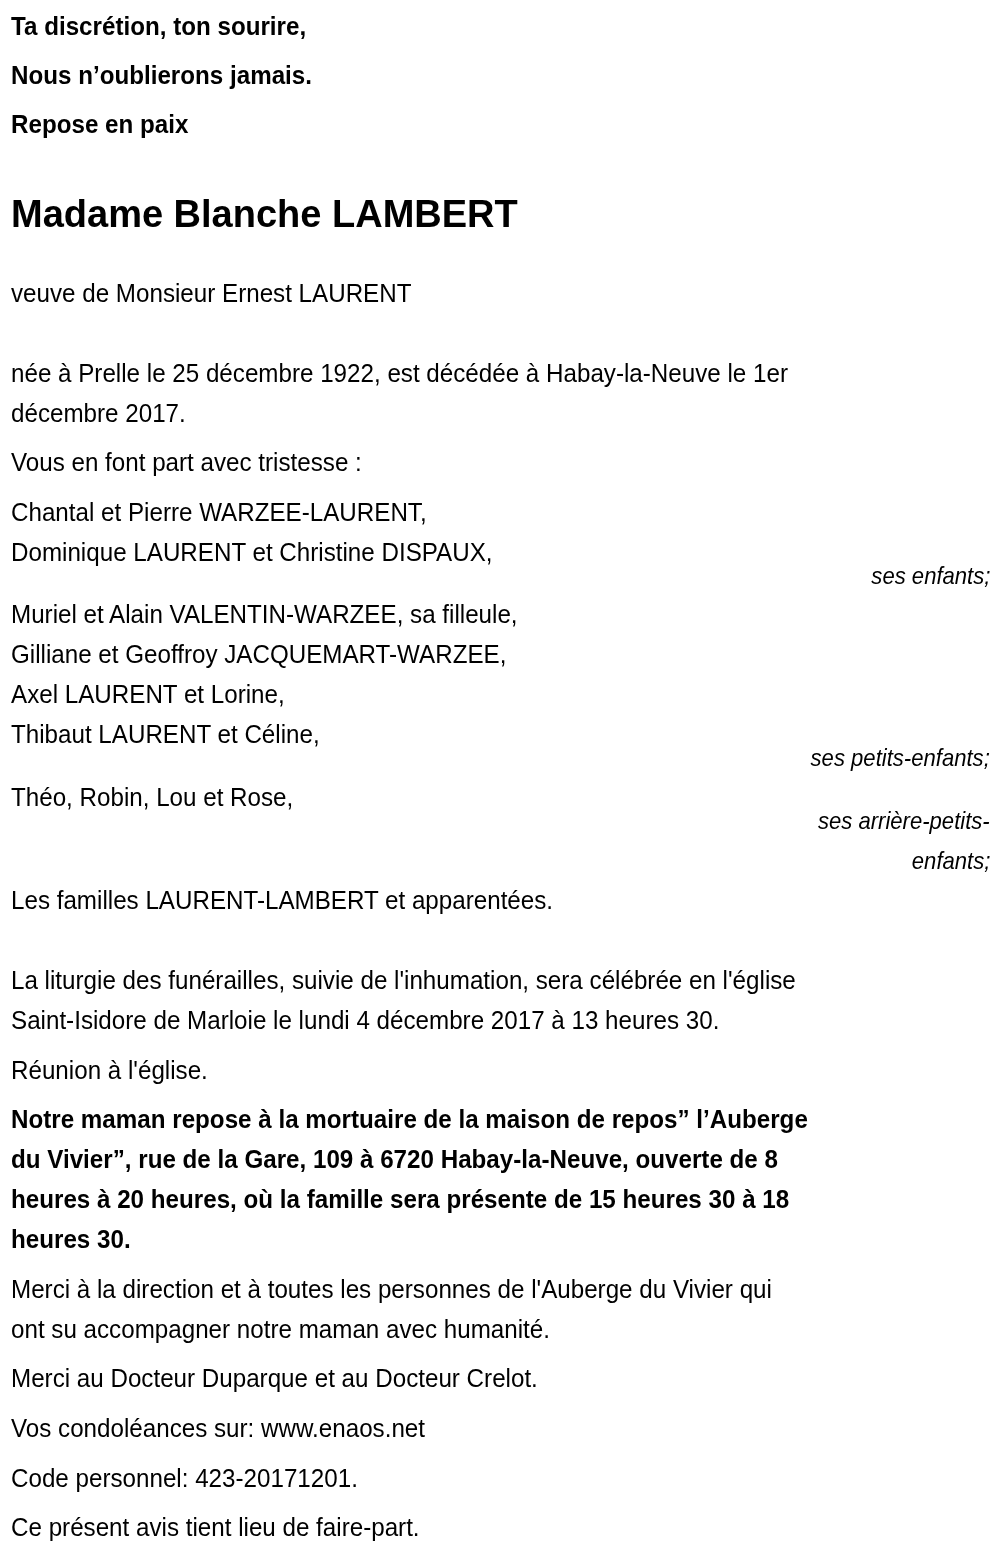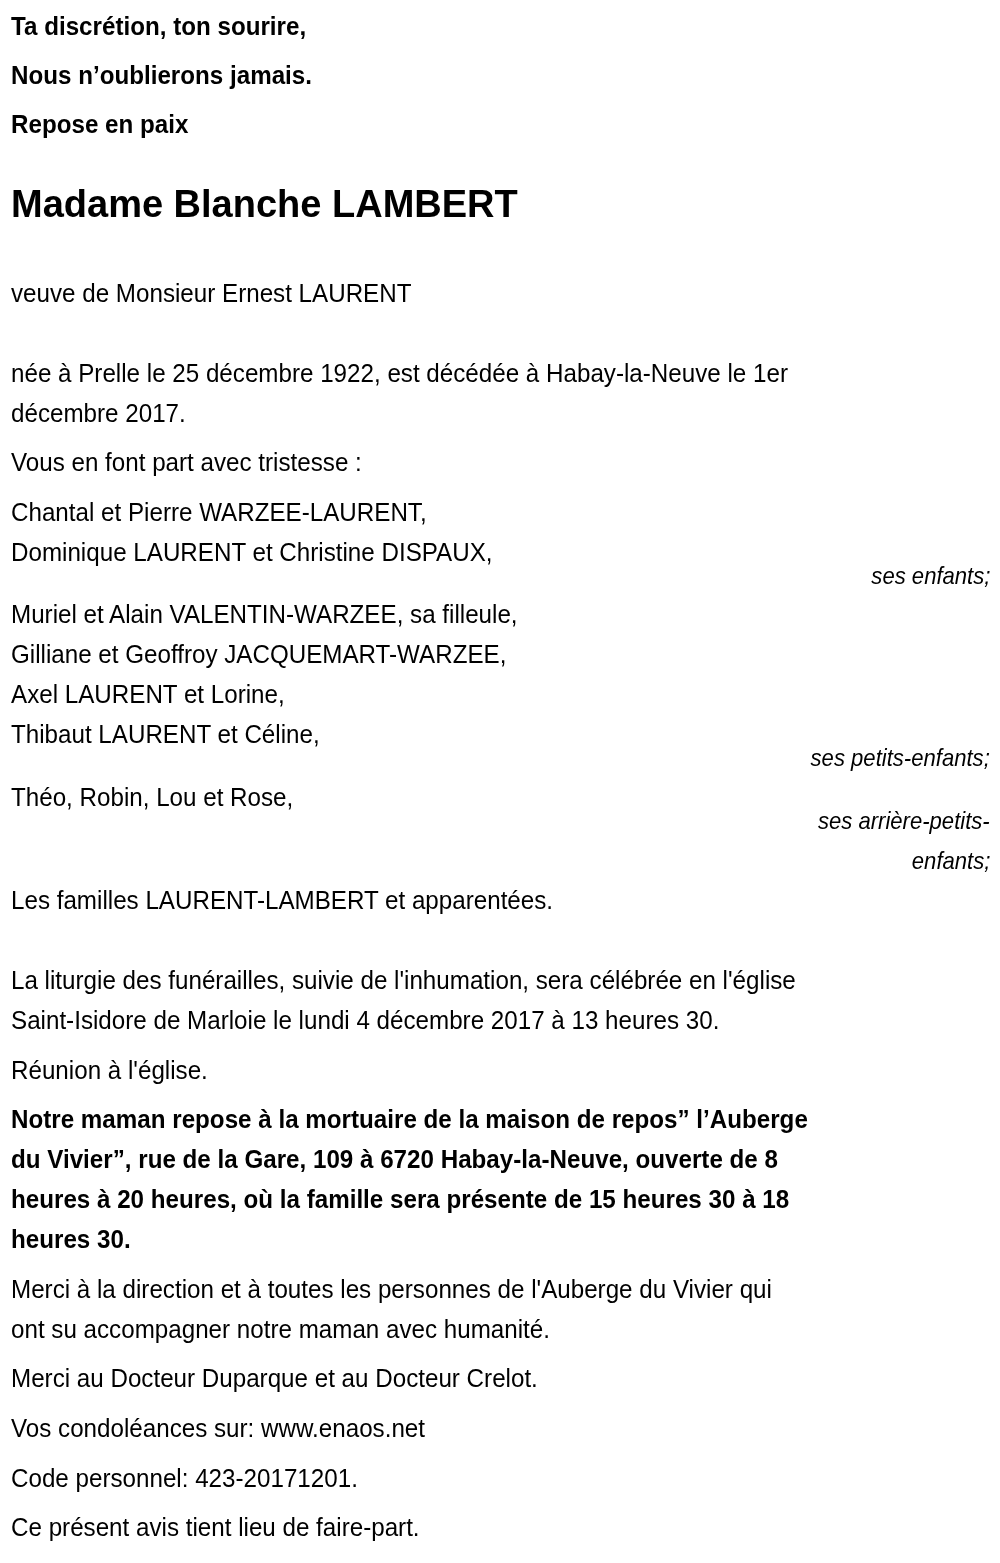--- a/index.html
+++ b/index.html
@@ -25,21 +25,21 @@
 </style>
 </head>
 <body>
 
 <div class="page">
 
   <div class="line bline" style="top:10px;">Ta discrétion, ton sourire,</div>
   <div class="line bline" style="top:59px;">Nous n’oublierons jamais.</div>
   <div class="line bline" style="top:108px;">Repose en paix</div>
 
-  <div class="line title" style="top:182px;">Madame Blanche LAMBERT</div>
+  <div class="line title" style="top:192px;">Madame Blanche LAMBERT</div>
 
   <div class="line cond" style="top:277px;">veuve de Monsieur Ernest LAURENT</div>
 
   <div class="line cond" style="top:357px;">née à Prelle le 25 décembre 1922, est décédée à Habay-la-Neuve le 1er</div>
   <div class="line cond" style="top:397px;">décembre 2017.</div>
 
   <div class="line cond" style="top:446px;">Vous en font part avec tristesse :</div>
 
   <div class="line cond" style="top:496px;">Chantal et Pierre WARZEE-LAURENT,</div>
   <div class="line cond" style="top:536px;">Dominique LAURENT et Christine DISPAUX,</div>

